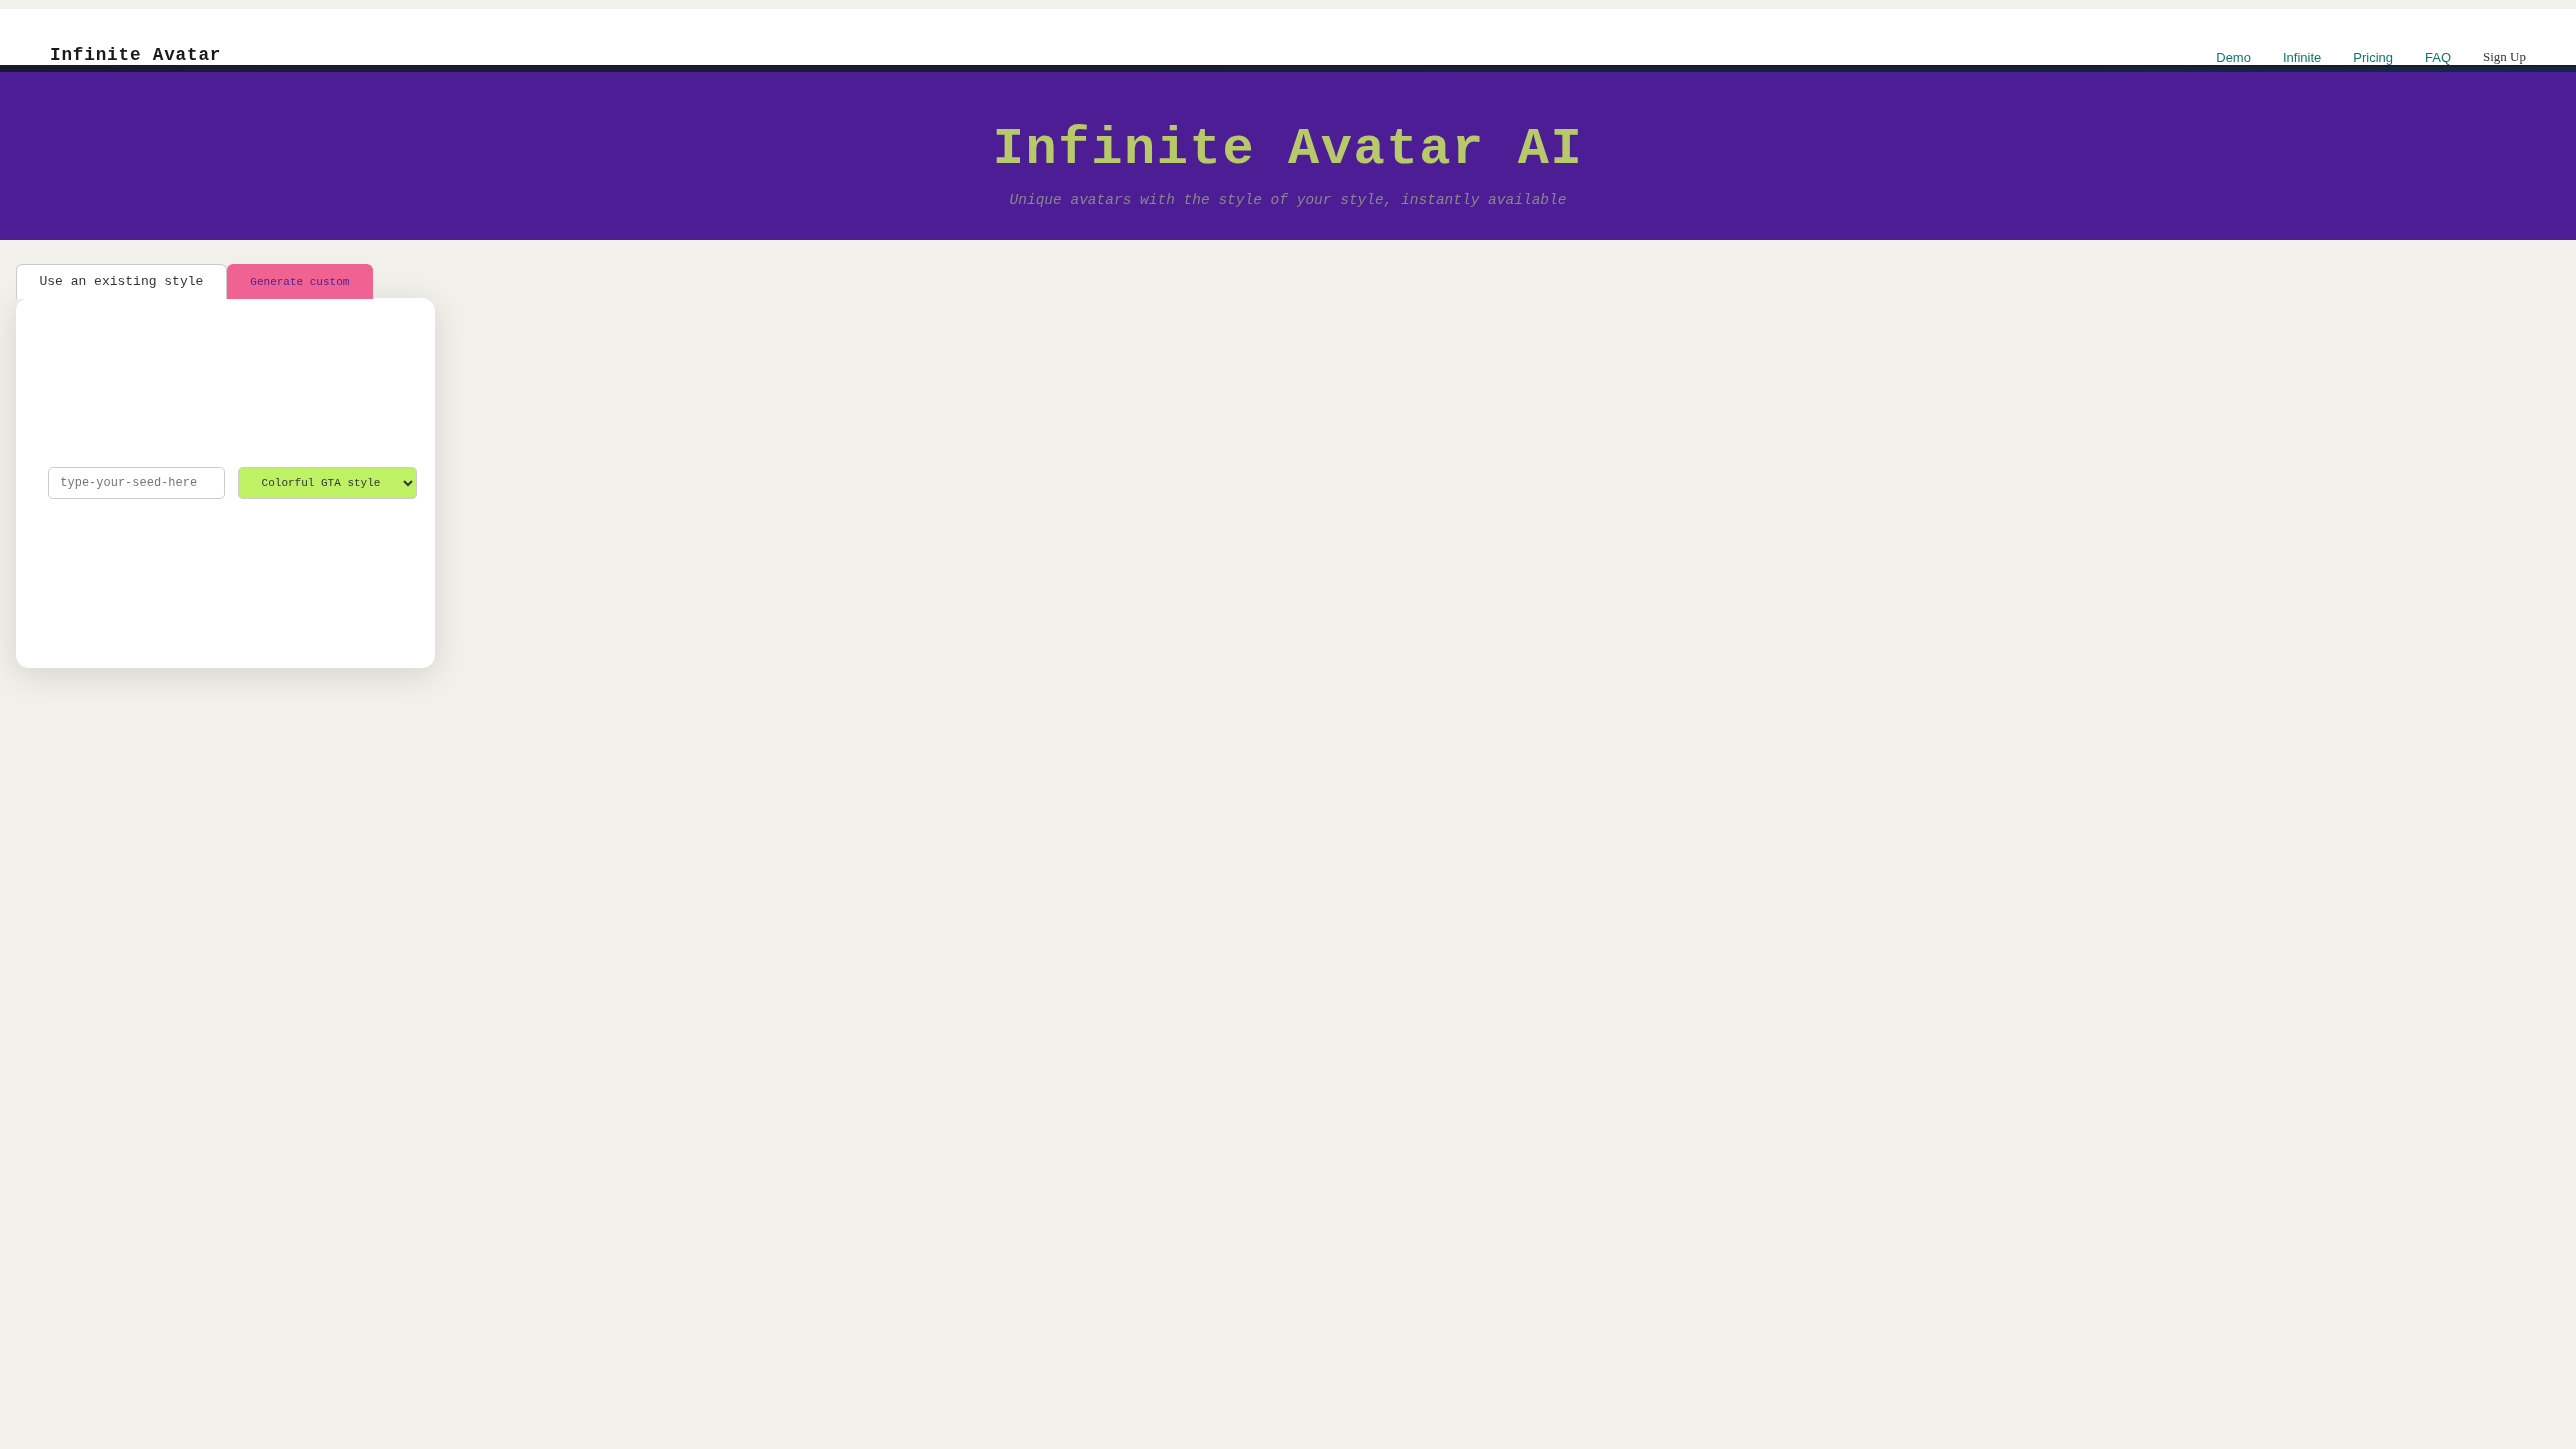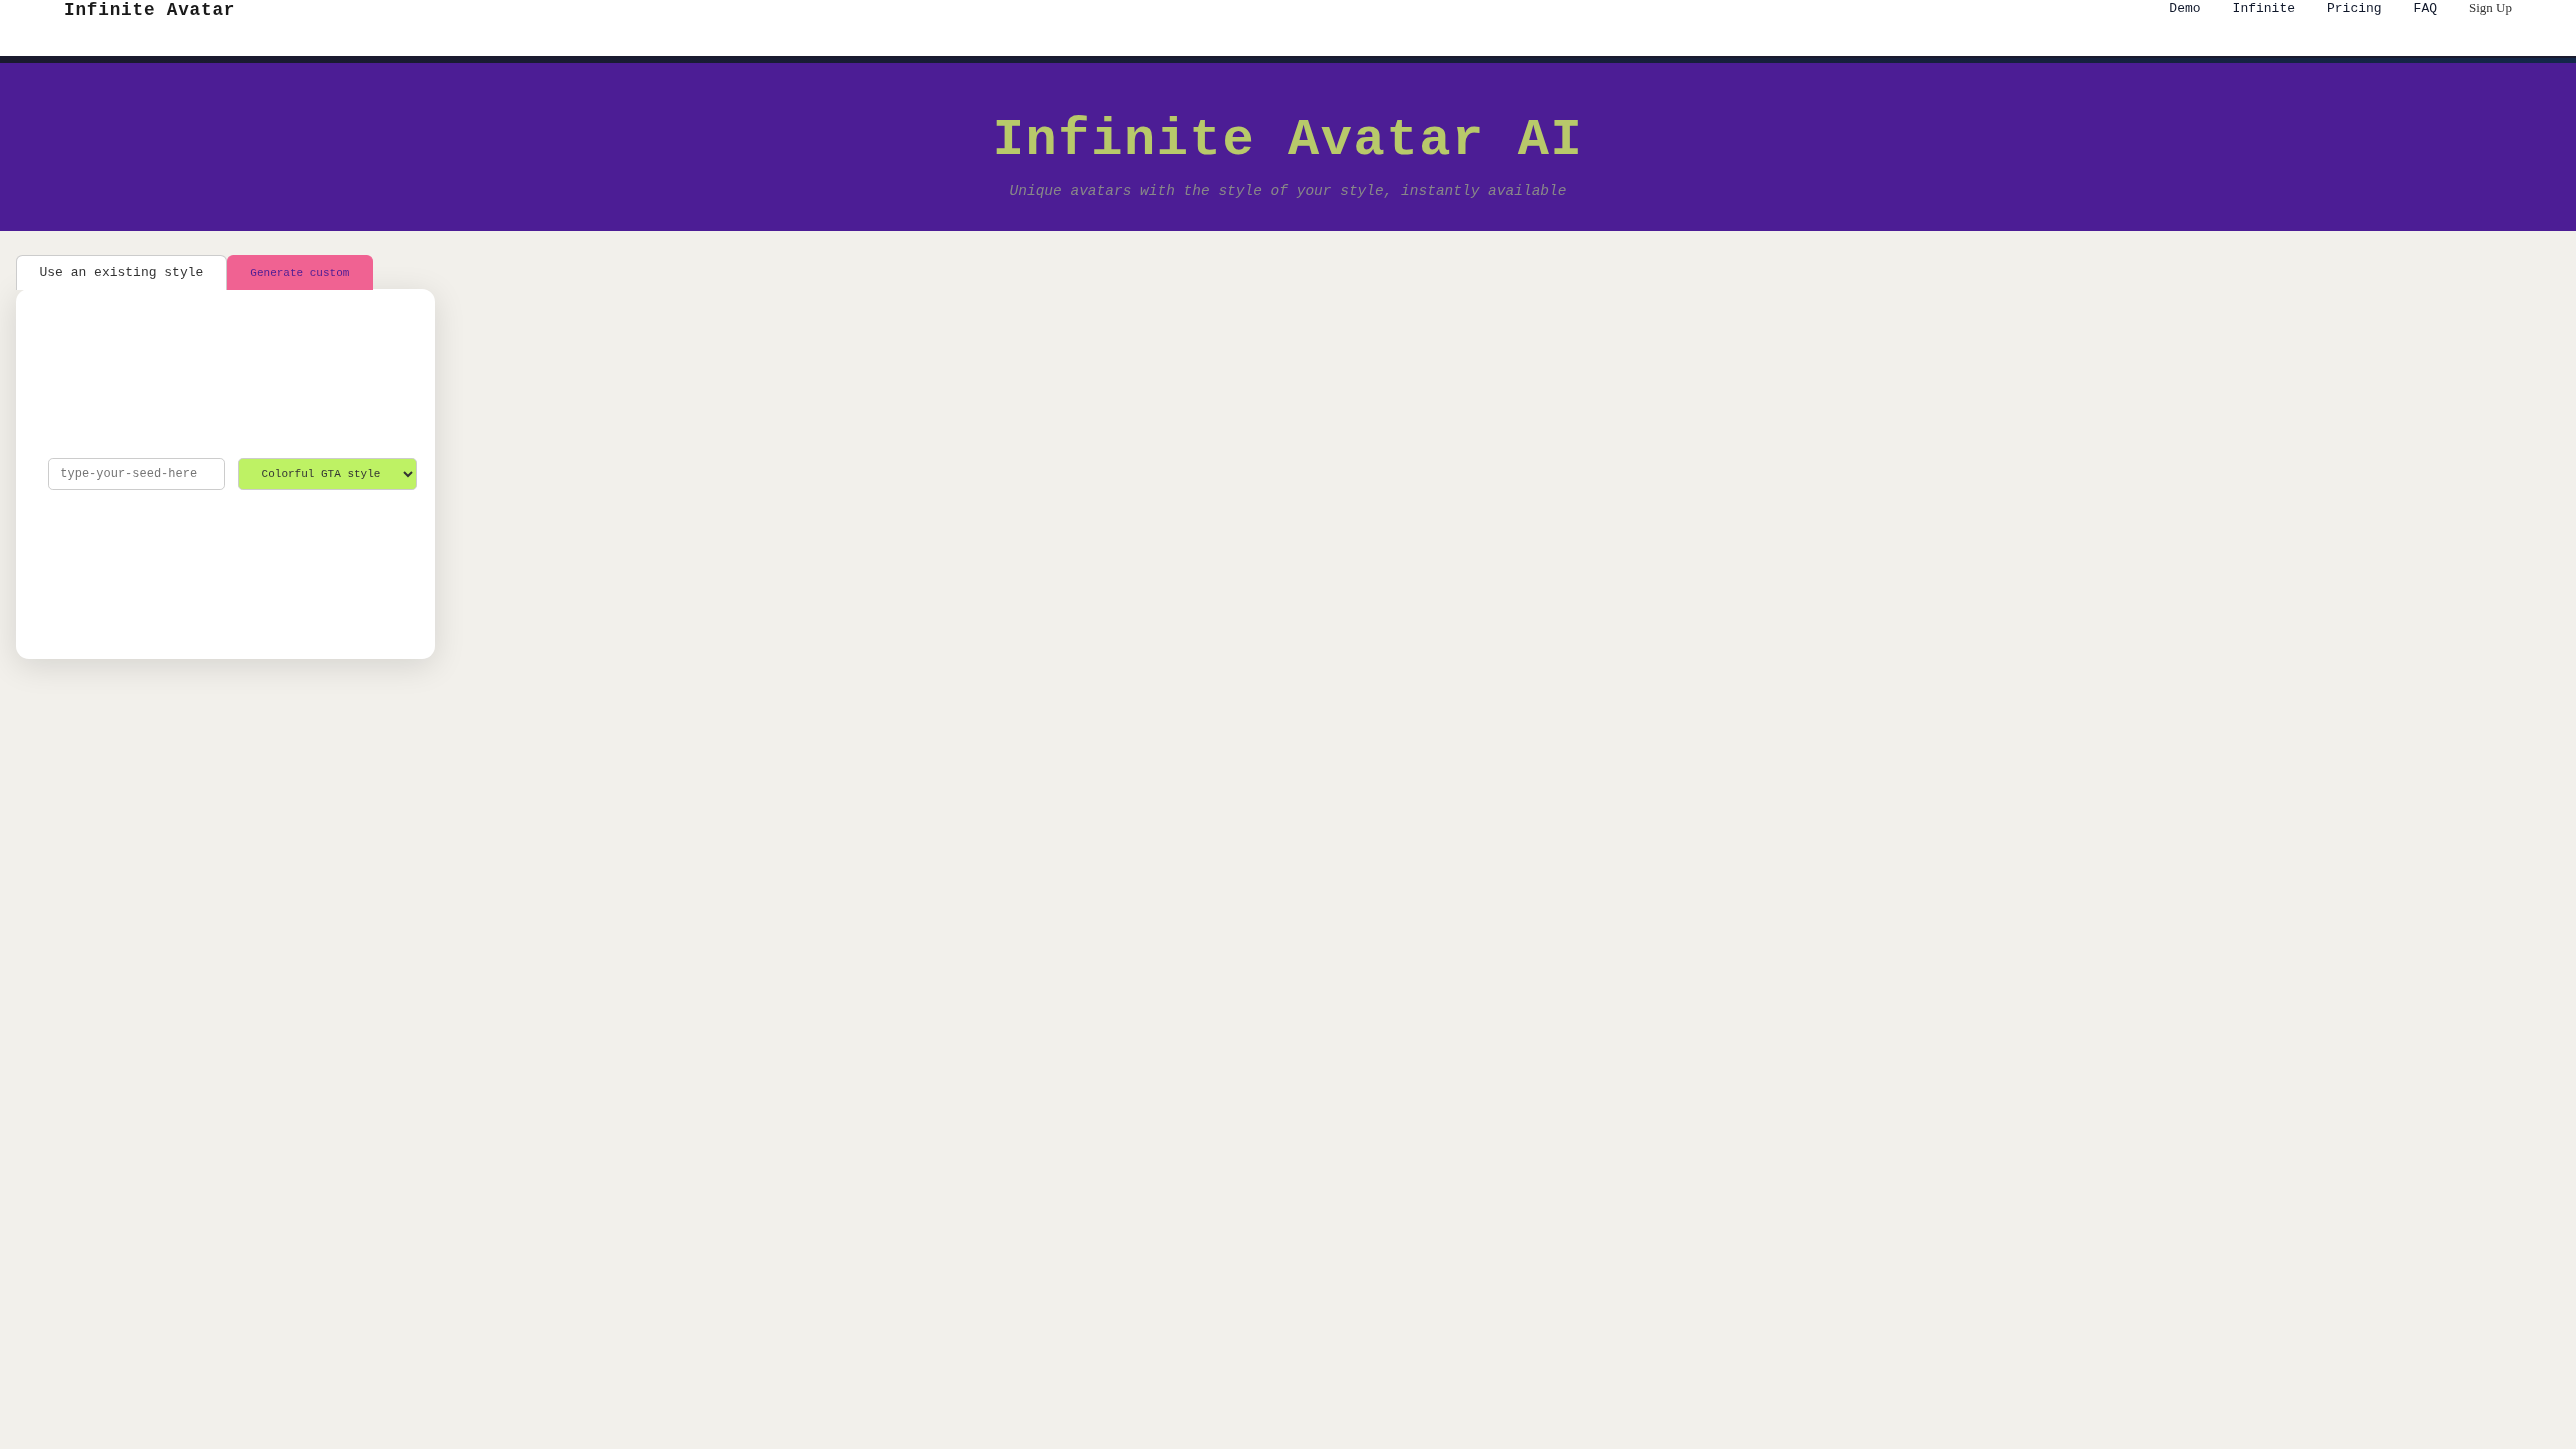--- a/index.html
+++ b/index.html
@@ -10,49 +10,50 @@
 
     body {
       font-family: 'Courier New', Courier, monospace;
       background-color: #f2f0eb;
       min-height: 100vh;
     }
 
     
     nav {
       display: flex;
-      align-items: flex-start;
+      align-items: flex-end;
       justify-content: space-between;
-      padding: 0 64px;
+      padding: 0 50px;
       height: 58px;
       background-color: #ffffff;
       border-bottom: 2.4px solid #1a1a2e;
+      margin-top: 9px;
     }
 
     .nav-logo {
       font-size: 17.7px;
       font-weight: 700;
       color: #1a1a1a;
       letter-spacing: 0.8px;
     }
 
     .nav-links {
       display: flex;
       gap: 32px;
       align-items: center;
     }
 
     .nav-link {
       font-size: 13px;
-      color: #0f172a;
+      color: #0f766e;
       text-decoration: none;
       cursor: pointer;
       background: none;
       border: none;
-      font-family: Liberation Mono, monospace;
+      font-family: Liberation Sans, sans-serif;
     }
 
     .nav-link-signup {
       font-size: 13px;
       color: #333;
       cursor: pointer;
       background: none;
       border: none;
       font-family: Liberation Serif, serif;
     }

